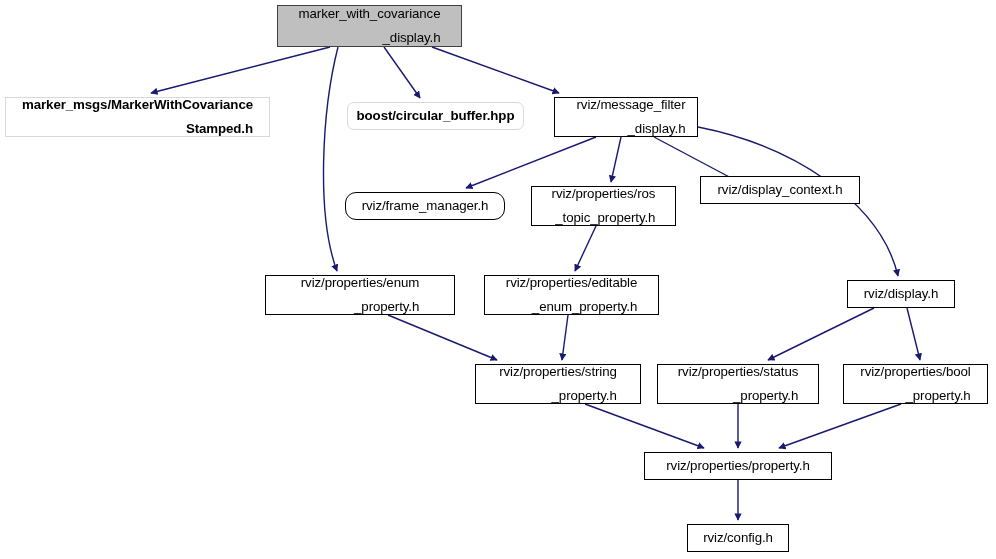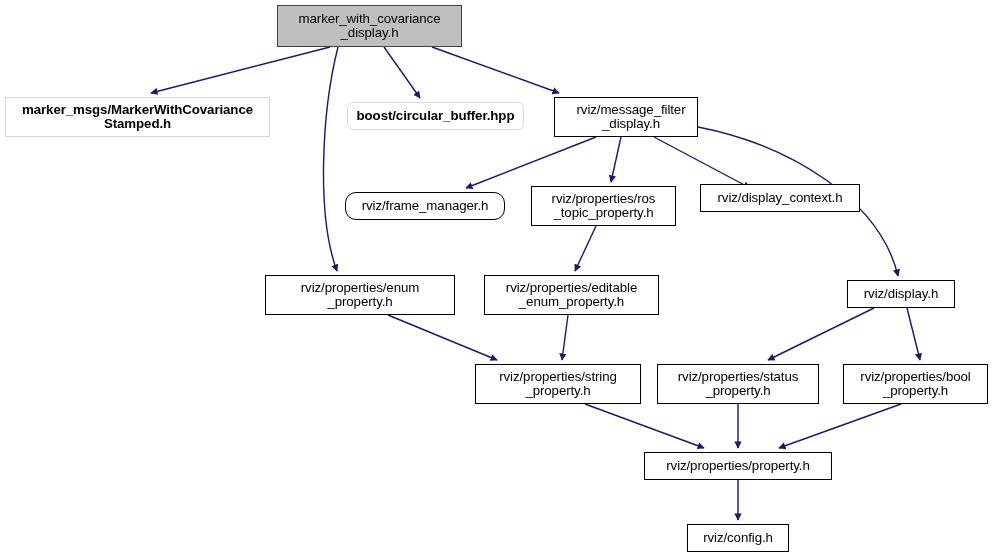--- a/index.html
+++ b/index.html
@@ -1,19 +1,19 @@
 <!DOCTYPE html>
 <html><head>
 <meta charset="utf-8">
 <style>
   html,body{margin:0;padding:0;background:#ffffff;}
   body{width:996px;height:559px;font-family:"Liberation Sans",sans-serif;}
   #graph{position:relative;width:996px;height:559px;overflow:hidden;background:#ffffff;}
   #edges{position:absolute;left:0;top:0;width:996px;height:559px;}
-  .node{position:absolute;box-sizing:border-box;display:flex;align-items:center;justify-content:center;text-align:center;background:#ffffff;border:1px solid #000000;color:#000000;font-size:13.3px;line-height:14px;letter-spacing:-0.1px;white-space:pre-line;z-index:5;}
+  .node{position:absolute;box-sizing:border-box;display:flex;align-items:center;justify-content:center;text-align:right;background:#ffffff;border:1px solid #000000;color:#000000;font-size:13.3px;line-height:24px;letter-spacing:-0.1px;white-space:pre-line;z-index:5;}
   .node.root{background:#bfbfbf;border:1px solid #404040;}
   .node.faint{border:1px solid #d9d9d9;font-weight:bold;}
 </style>
 </head>
 <body>
 
 <div id="graph">
   <svg id="edges" viewBox="0 0 996 559" xmlns="http://www.w3.org/2000/svg">
     <defs>
       <marker id="arrow" viewBox="0 0 10 10" refX="9" refY="5" markerWidth="5.2" markerHeight="5.2" orient="auto-start-reverse">
@@ -44,21 +44,21 @@
       <div class="node root" style="left: 277px; top: 5px; width: 185px; height: 42px;">marker_with_covariance
 _display.h</div>
       <div class="node faint" style="left: 5px; top: 97px; width: 265px; height: 40px;">marker_msgs/MarkerWithCovariance
 Stamped.h</div>
       <div class="node faint" style="left: 347px; top: 102px; width: 177px; height: 28px; border-radius: 7px;">boost/circular_buffer.hpp</div>
       <div class="node" style="left: 554px; top: 97px; width: 144px; height: 40px; padding-left: 10px;">rviz/message_filter
 _display.h</div>
       <div class="node" style="left: 345px; top: 192px; width: 160px; height: 28px; border-radius: 11px;">rviz/frame_manager.h</div>
       <div class="node" style="left: 531px; top: 186px; width: 145px; height: 40px;">rviz/properties/ros
 _topic_property.h</div>
-      <div class="node" style="left: 700px; top: 184px; width: 160px; height: 28px;">rviz/display_context.h</div>
+      <div class="node" style="left: 700px; top: 176px; width: 160px; height: 28px;">rviz/display_context.h</div>
       <div class="node" style="left: 265px; top: 275px; width: 190px; height: 40px;">rviz/properties/enum
 _property.h</div>
       <div class="node" style="left: 484px; top: 275px; width: 175px; height: 40px;">rviz/properties/editable
 _enum_property.h</div>
       <div class="node" style="left: 847px; top: 280px; width: 108px; height: 28px;">rviz/display.h</div>
       <div class="node" style="left: 475px; top: 364px; width: 166px; height: 40px;">rviz/properties/string
 _property.h</div>
       <div class="node" style="left: 657px; top: 364px; width: 162px; height: 40px;">rviz/properties/status
 _property.h</div>
       <div class="node" style="left: 843px; top: 364px; width: 145px; height: 40px;">rviz/properties/bool

